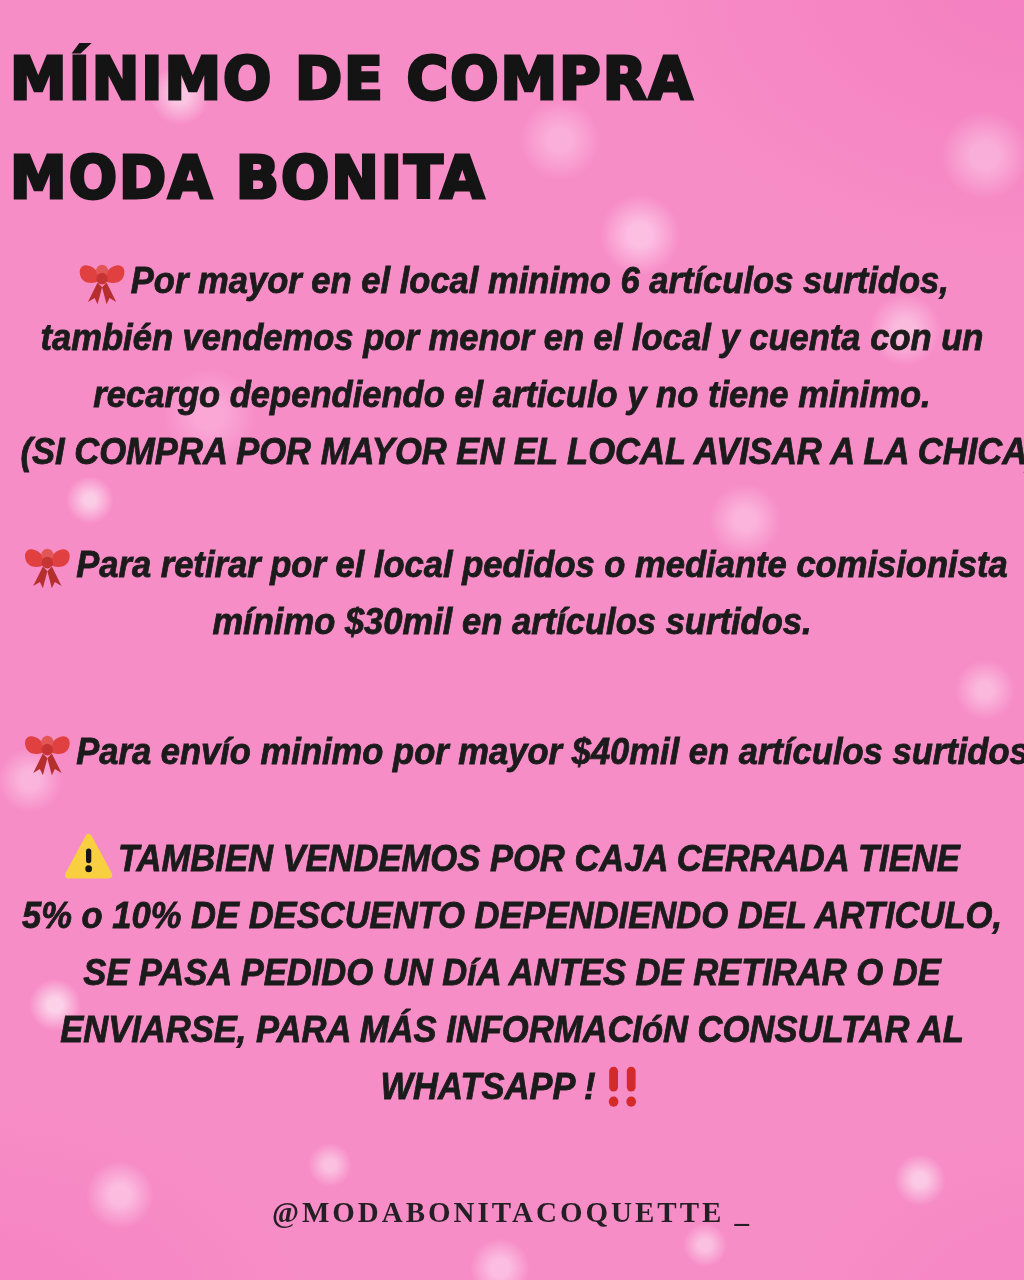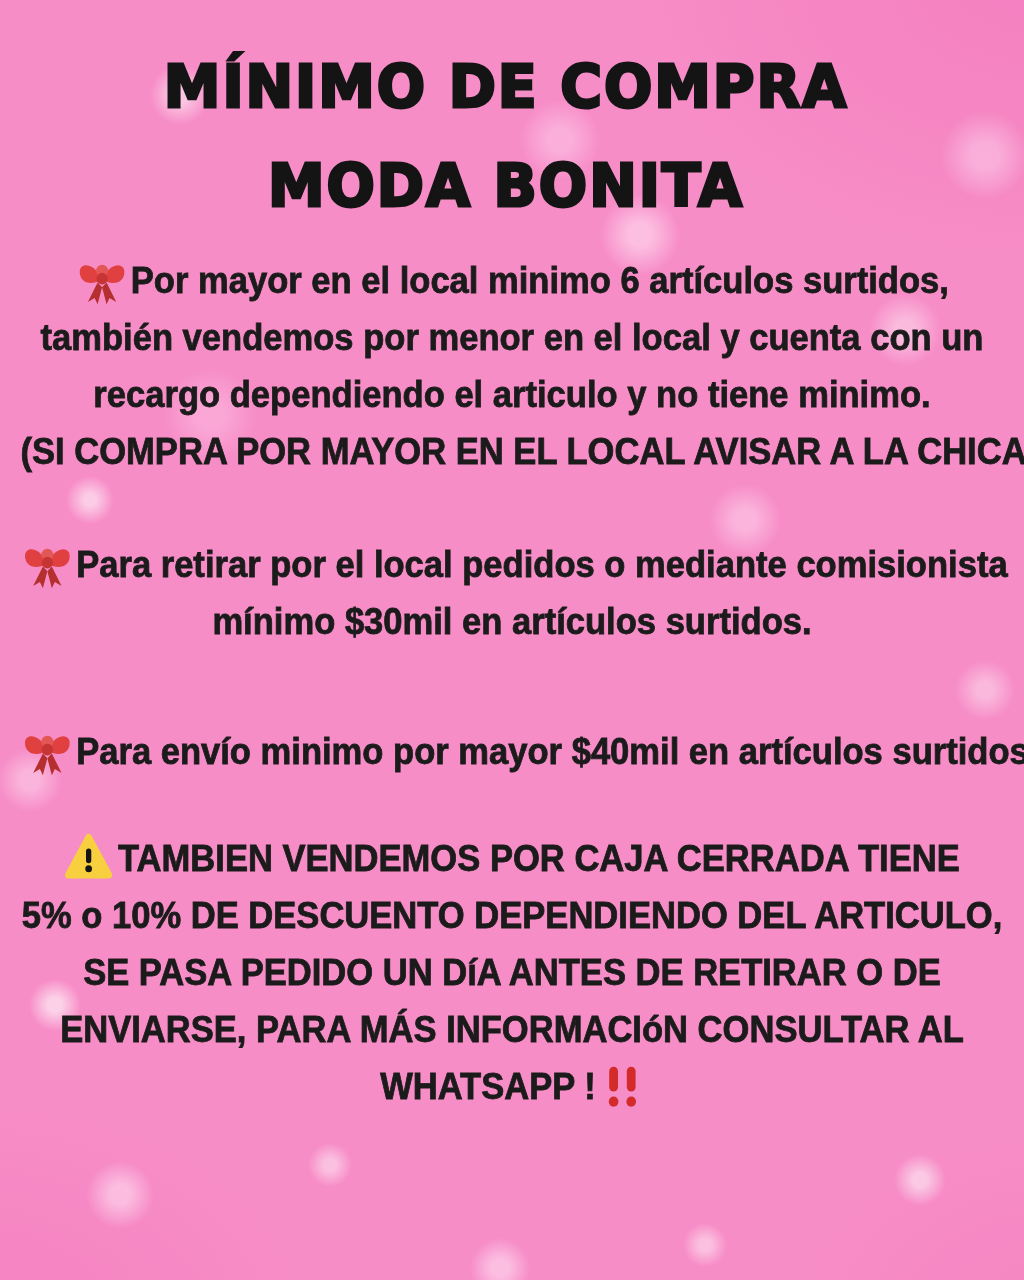--- a/index.html
+++ b/index.html
@@ -24,29 +24,29 @@
       radial-gradient(circle at 30px 780px,  rgba(255,229,245,.45) 0 9px,  transparent 32px),
       radial-gradient(circle at 55px 1005px, rgba(255,255,255,.60) 0 7px,  transparent 26px),
       radial-gradient(circle at 120px 1195px,rgba(255,219,240,.70) 0 10px, transparent 34px),
       radial-gradient(circle at 330px 1165px,rgba(255,255,255,.45) 0 6px,  transparent 22px),
       radial-gradient(circle at 500px 1268px,rgba(255,229,246,.55) 0 9px,  transparent 30px),
       radial-gradient(circle at 705px 1245px,rgba(255,255,255,.45) 0 6px,  transparent 22px),
       radial-gradient(circle at 920px 1180px,rgba(255,255,255,.55) 0 7px,  transparent 26px);
     font-family:"Liberation Sans",sans-serif;
   }
   .title{
-    position:absolute;top:30px;left:0;right:12px;margin:8px;
-    text-align:center;color:#141414;
+    position:absolute;top:30px;left:0;right:12px;margin:0;
+    text-align:left;color:#141414;
     font-family:"DejaVu Sans",sans-serif;font-weight:bold;font-size:58px;
     -webkit-text-stroke:3px #141414;letter-spacing:2px;line-height:99px;
   }
   .t-line{display:block;transform:scaleX(.98);}
   .para{
     position:absolute;left:0;right:0;text-align:center;color:#1b1b1b;
-    font-weight:bold;font-size:36px;-webkit-text-stroke:.8px #1b1b1b;
+    font-weight:bold;font-size:36px;font-style:italic;-webkit-text-stroke:.8px #1b1b1b;
   }
   .line{display:block;white-space:nowrap;line-height:57px;transform:scaleX(.96);}
   .icon{display:inline-block;}
   .bow-icon svg{width:56px;height:56px;vertical-align:-16px;margin-right:2px;}
   .warning-icon svg{width:50px;height:50px;vertical-align:-11px;margin-right:6px;}
   .dblx-icon svg{width:44px;height:44px;vertical-align:-9px;margin-left:6px;}
   .handle{
     position:absolute;top:1196px;left:0;right:0;text-align:center;
     font-family:"Liberation Serif",serif;font-weight:bold;font-size:29px;
     letter-spacing:3px;color:#241f24;
@@ -129,14 +129,15 @@
         <svg viewBox="0 0 44 48" aria-hidden="true">
           <rect x="7" y="3" width="10" height="27" rx="5" fill="#d32a2a"></rect>
           <circle cx="12" cy="41" r="5.5" fill="#d32a2a"></circle>
           <rect x="27" y="3" width="10" height="27" rx="5" fill="#d32a2a"></rect>
           <circle cx="32" cy="41" r="5.5" fill="#d32a2a"></circle>
         </svg>
       </span>
     </div>
   </section>
 
+  <footer class="handle">@MODABONITACOQUETTE _</footer>
 
 </main>
 
 </body></html>

